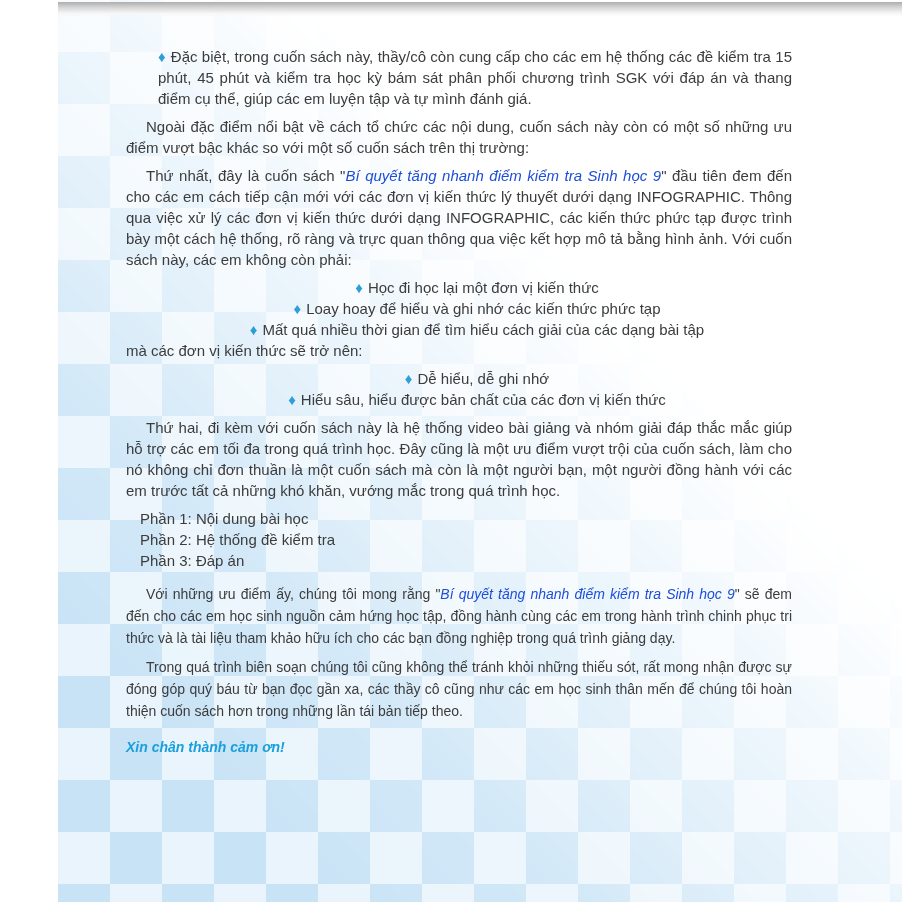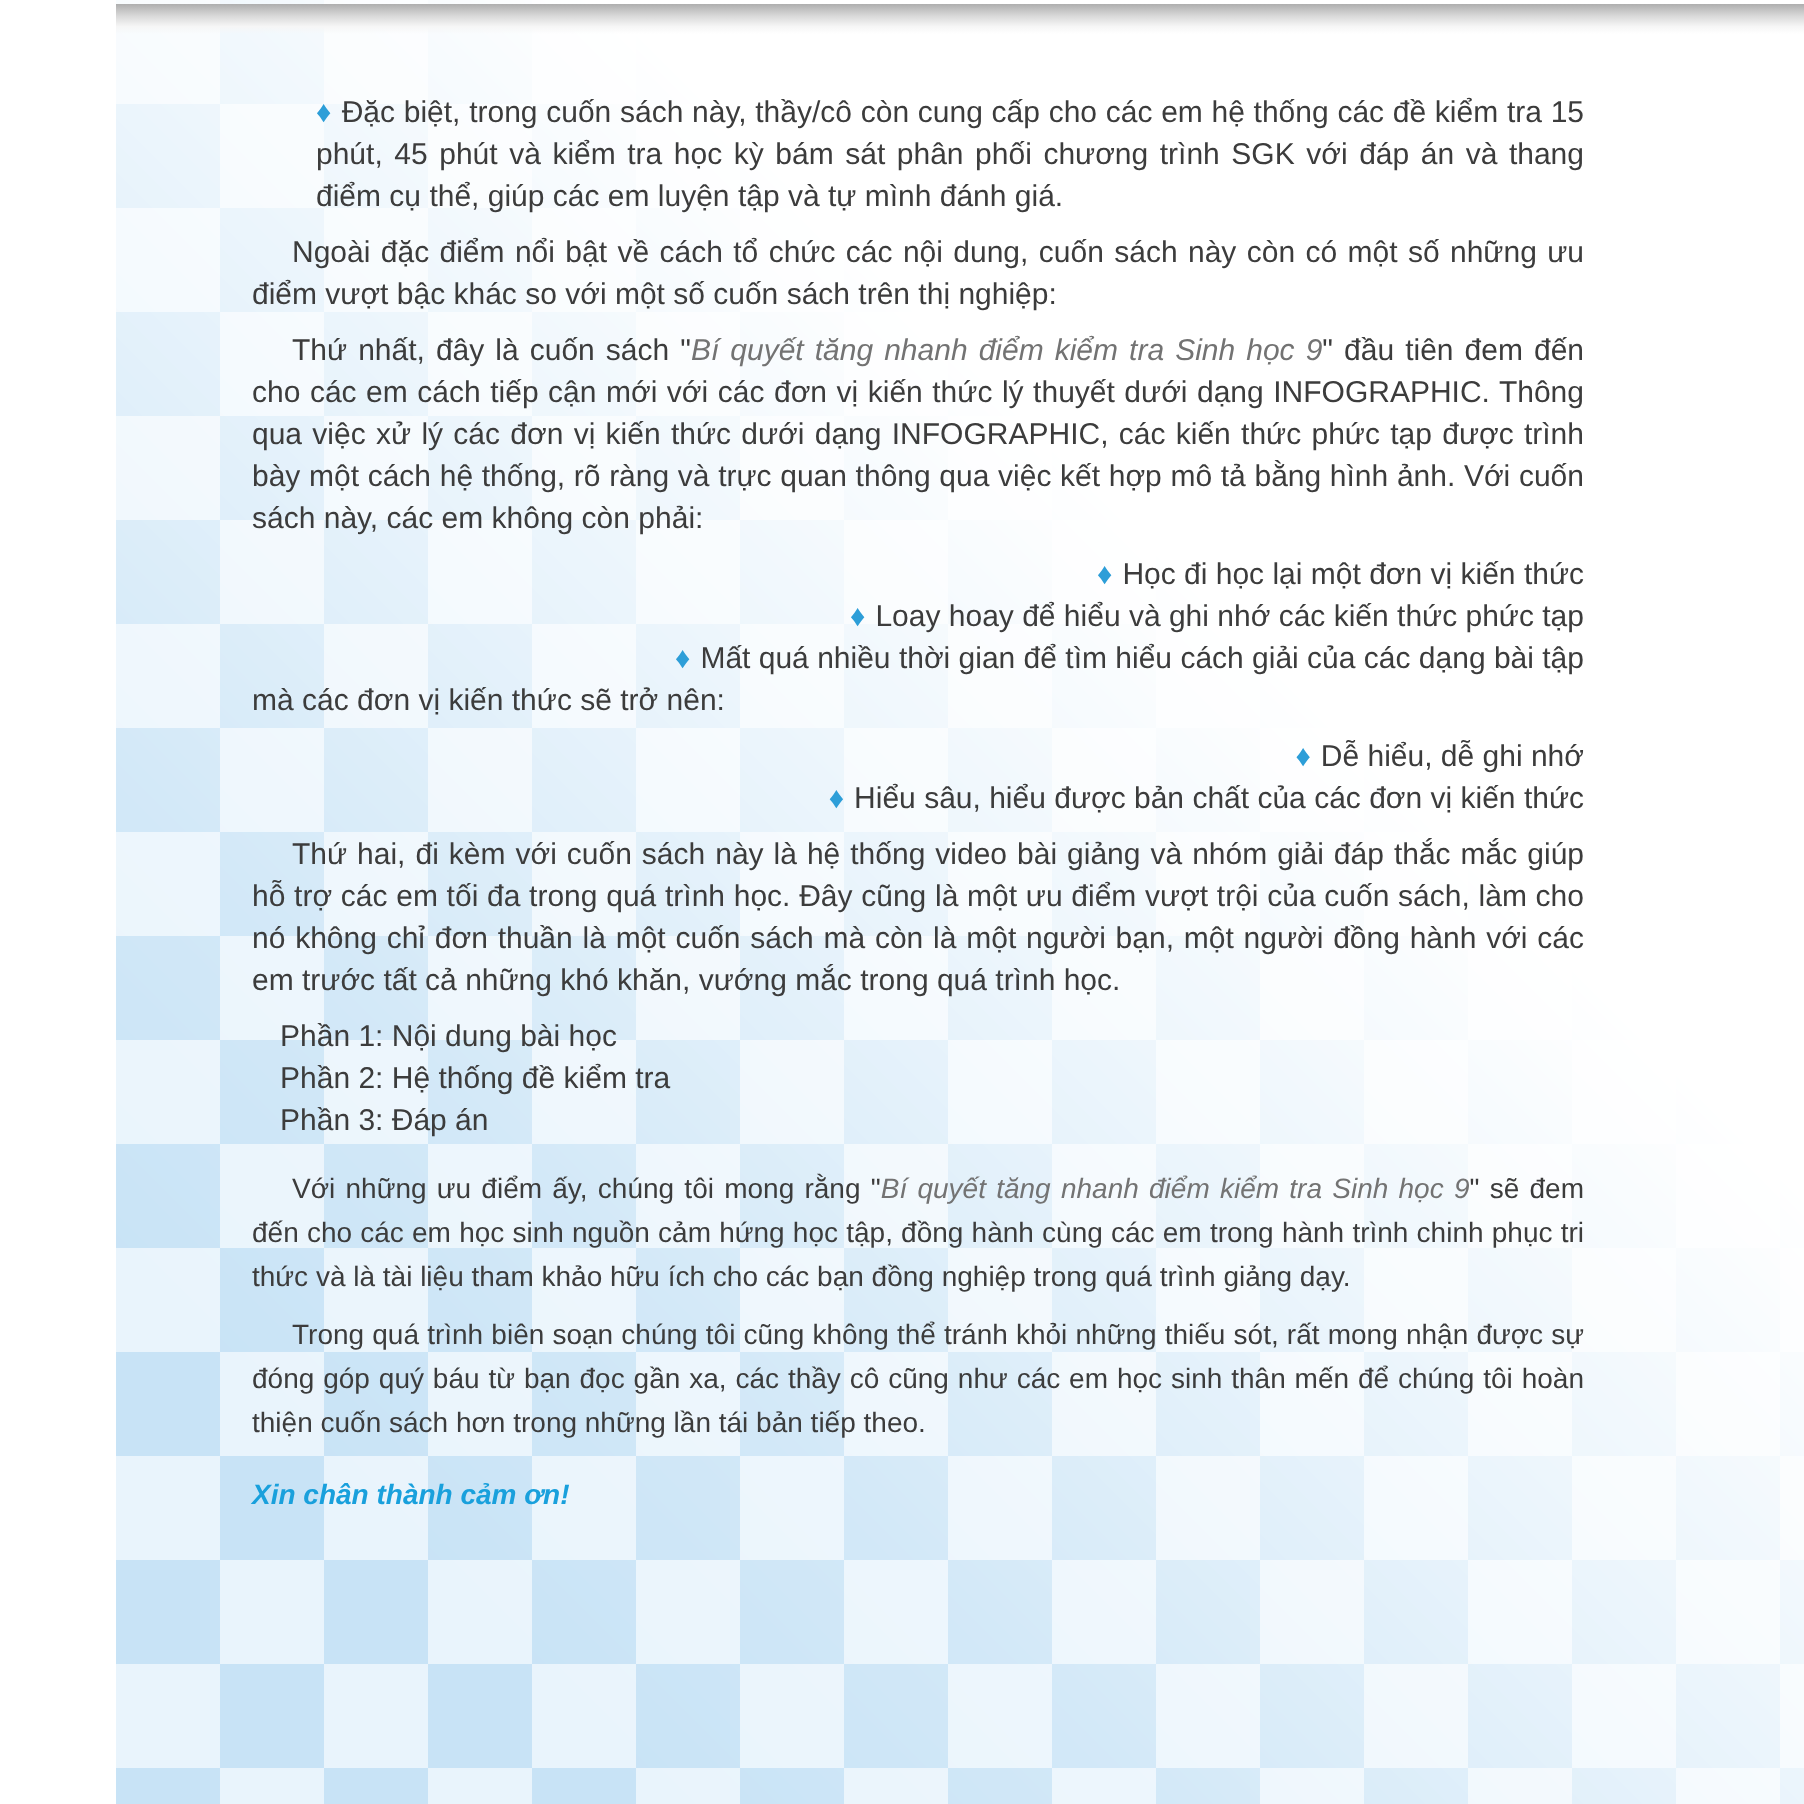--- a/index.html
+++ b/index.html
@@ -36,23 +36,23 @@
     font-size: 15px; line-height: 21px; color: #3c3c3c;
     text-align: justify;
   }
   .content p { margin: 0 0 7px 0; }
   .indent { text-indent: 20px; }
 
   .bullet { color: #2d9ed8; font-style: normal; margin-right: 5px; }
 
   .bullet-lead { margin-left: 32px !important; }
   .blist { margin: 0 0 0 36px; }
-  .blist p { margin: 0; text-align: right; }
+  .blist p { margin: 0; text-align: center; }
 
-  .book-title { color: #737373; font-style: italic; }
+  .book-title { color: #1d4ed8; font-style: italic; }
 
   .part-line {
     margin: 0 0 0 14px !important;
     font-weight: normal;
     text-align: left;
     line-height: 21px;
   }
   .part-first { margin-top: 5px !important; }
   .part-last { margin-bottom: 12px !important; }
 
@@ -71,21 +71,21 @@
 
 <div class="canvas">
 
   <div class="diamond-pattern"></div>
   <div class="top-shadow"></div>
 
   <div class="content">
 
     <p class="bullet-lead"><span class="bullet">♦</span><span>Đặc biệt, trong cuốn sách này, thầy/cô còn cung cấp cho các em hệ thống các đề kiểm tra 15 phút, 45 phút và kiểm tra học kỳ bám sát phân phối chương trình SGK với đáp án và thang điểm cụ thể, giúp các em luyện tập và tự mình đánh giá.</span></p>
 
-    <p class="indent">Ngoài đặc điểm nổi bật về cách tổ chức các nội dung, cuốn sách này còn có một số những ưu điểm vượt bậc khác so với một số cuốn sách trên thị nghiệp:</p>
+    <p class="indent">Ngoài đặc điểm nổi bật về cách tổ chức các nội dung, cuốn sách này còn có một số những ưu điểm vượt bậc khác so với một số cuốn sách trên thị trường:</p>
 
     <p class="indent"><span>Thứ nhất, đây là cuốn sách "</span><span class="book-title">Bí quyết tăng nhanh điểm kiểm tra Sinh học 9</span><span>" đầu tiên đem đến cho các em cách tiếp cận mới với các đơn vị kiến thức lý thuyết dưới dạng INFOGRAPHIC. Thông qua việc xử lý các đơn vị kiến thức dưới dạng INFOGRAPHIC, các kiến thức phức tạp được trình bày một cách hệ thống, rõ ràng và trực quan thông qua việc kết hợp mô tả bằng hình ảnh. Với cuốn sách này, các em không còn phải:</span></p>
 
     <div class="blist">
       <p><span class="bullet">♦</span><span>Học đi học lại một đơn vị kiến thức</span></p>
       <p><span class="bullet">♦</span><span>Loay hoay để hiểu và ghi nhớ các kiến thức phức tạp</span></p>
       <p><span class="bullet">♦</span><span>Mất quá nhiều thời gian để tìm hiểu cách giải của các dạng bài tập</span></p>
     </div>
 
     <p>mà các đơn vị kiến thức sẽ trở nên:</p>

